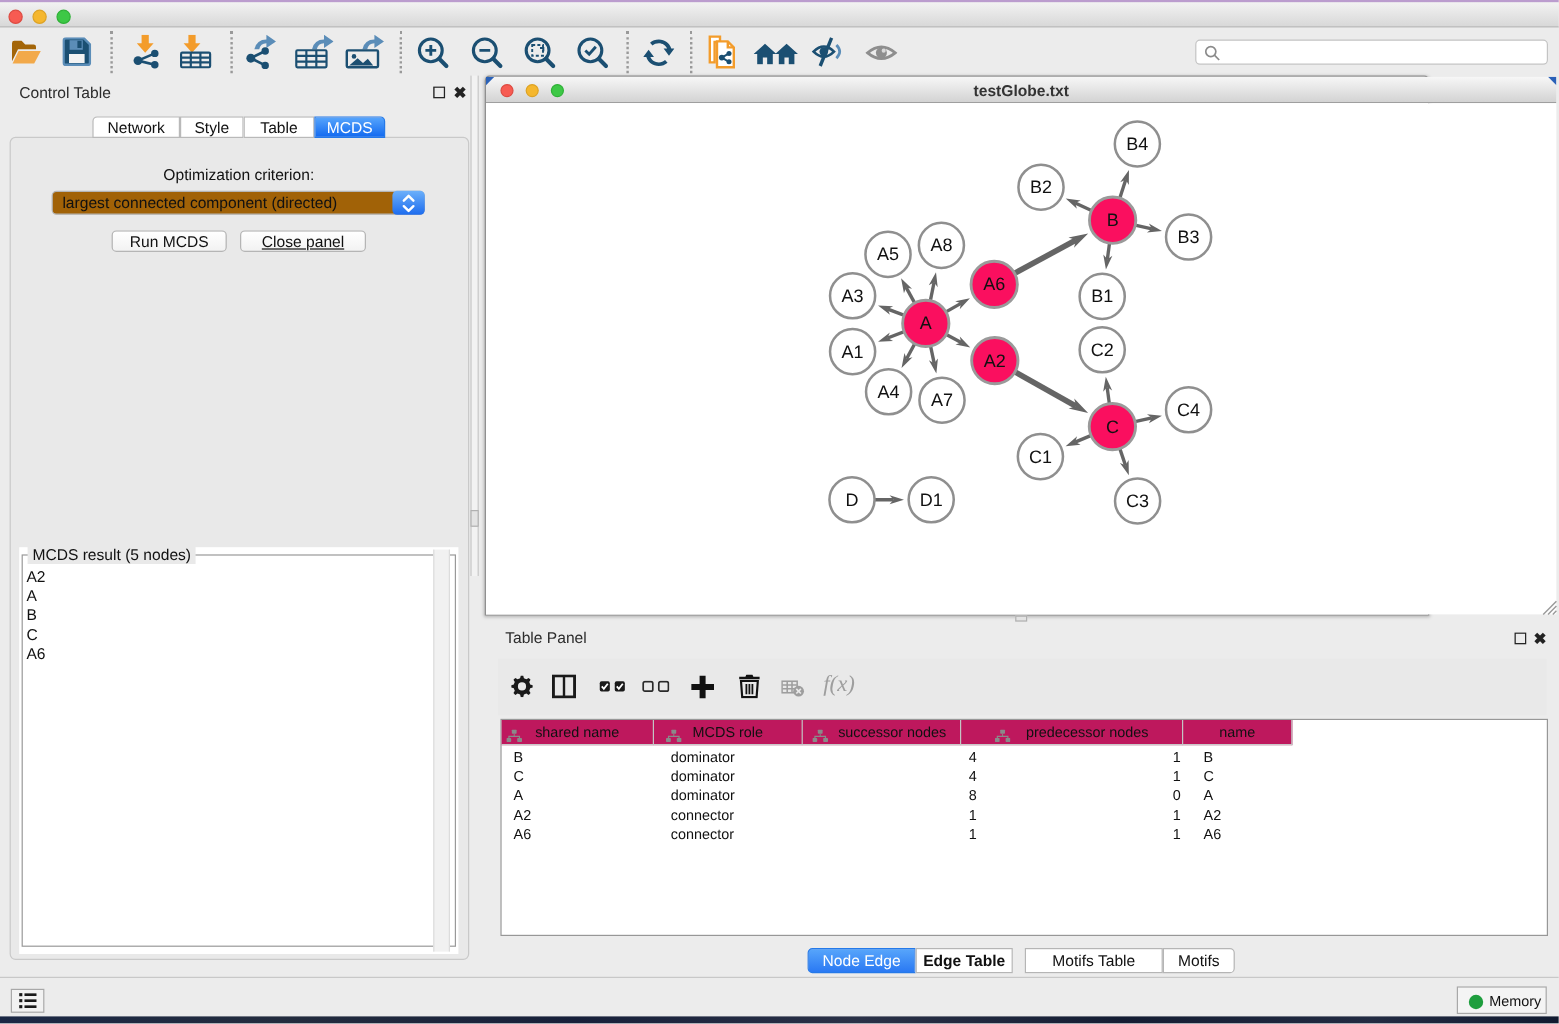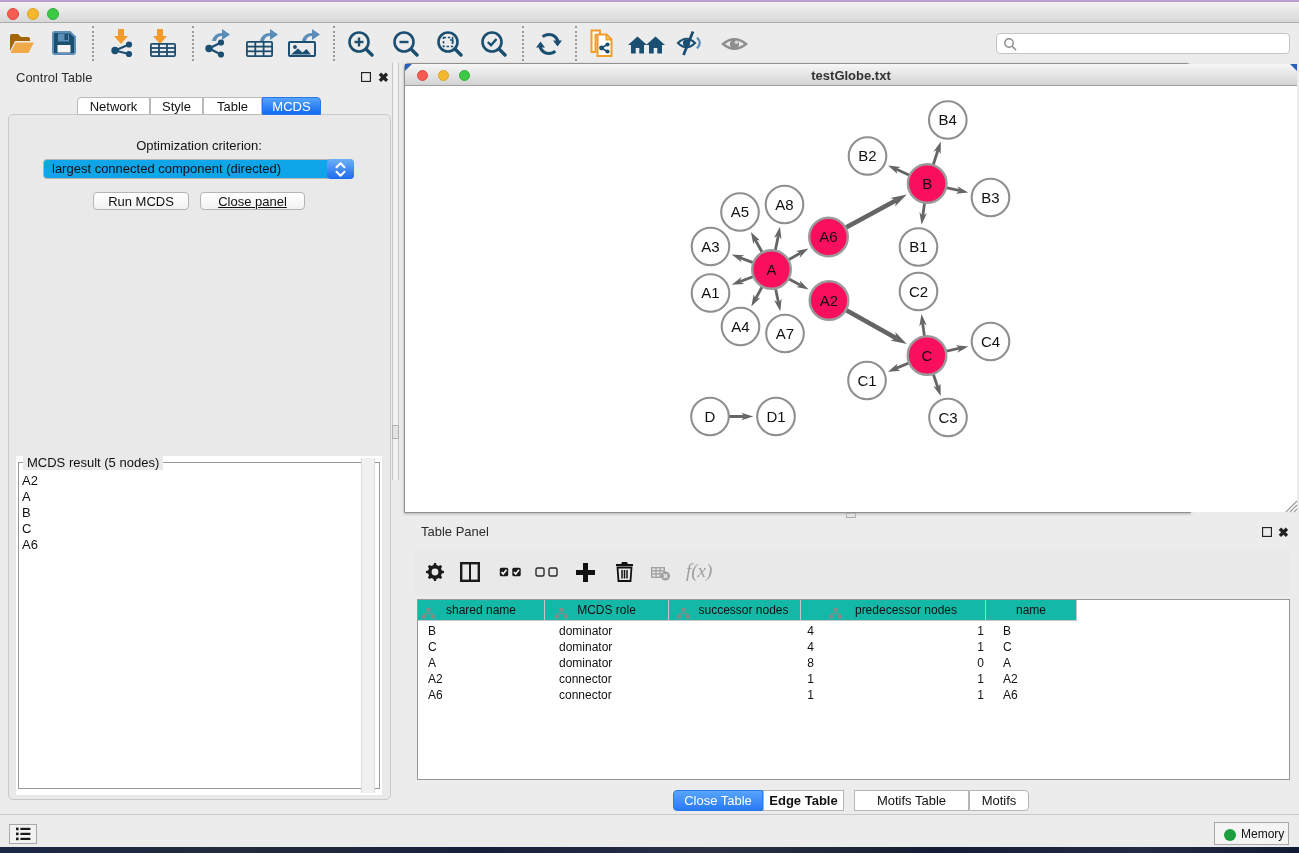--- a/index.html
+++ b/index.html
@@ -33,21 +33,21 @@
 
 #cp-title { left:16px; top:70px; font-size:13px; color:#2c2c2c; }
 .winbtn { position:absolute; font-size:12px; color:#222; }
 #cp-tabs { position:absolute; left:77px; top:97px; height:18px; }
 .tab { position:absolute; top:0; height:18px; background:#fff; border:1px solid #b9b9b9;
   font-size:13px; color:#111; text-align:center; line-height:17px; }
 .tab.sel { background:linear-gradient(#55a4fc,#136af0); color:#fff; border-color:#2579e8; }
 #cp-pane { left:8px; top:114px; width:383px; height:686px; background:#e9e9e9;
   border:1px solid #c9c9c9; border-radius:5px; }
 #opt-label { left:0; top:138px; width:398px; text-align:center; font-size:13px; color:#111; }
-#cp-select { left:43px; top:159px; width:311px; height:20px; background:#0ea5e9;
+#cp-select { left:43px; top:159px; width:311px; height:20px; background:#a16207;
   border:1px solid #b5b5b5; border-radius:4px; font-size:13px; color:#111;
   line-height:18px; padding-left:8px; }
 #cp-stepper { left:327px; top:159px; width:27px; height:20px; border-radius:4px;
   background:linear-gradient(#6cb0fa,#1d6cee); }
 .btn { position:absolute; height:18px; background:linear-gradient(#ffffff,#f2f2f2);
   border:1px solid #b5b5b5; border-radius:4px; font-size:13px; color:#111;
   text-align:center; line-height:17px; }
 #btn-run { left:93px; top:192px; width:96px; }
 #btn-close { left:200px; top:192px; width:105px;text-decoration:underline; }
 #mcds-box { left:16px; top:456px; width:366px; height:339px; background:#fff; }
@@ -69,21 +69,21 @@
 #net-titlebar .t2 { left:33px; background:#f5b72e; border:1px solid #dda325; width:11px; height:11px; }
 #net-titlebar .t3 { left:54px; background:#3dc846; border:1px solid #2fb137; width:11px; height:11px; }
 #net-title { width:100%; text-align:center; top:4px; font-size:13px; font-weight:bold; color:#333; }
 #graphwrap { left:0; top:22px; width:892px; height:426px; background:#fff; overflow:hidden; }
 
 
 #tp-title { left:421px; top:524px; font-size:13px; color:#2c2c2c; }
 #tp-toolbar { left:415px; top:549px; width:874px; height:47px; background:#e9e9e9; }
 #tp-table { left:417px; top:599px; width:873px; height:181px; background:#fff;
   border:1px solid #979797; }
-#tp-header { position:absolute; left:0; top:0; width:659px; height:21px; background:#14b8a6;
+#tp-header { position:absolute; left:0; top:0; width:659px; height:21px; background:#be185d;
   border-bottom:1px solid #c9c9c9; }
 .th { position:absolute; top:0; height:21px; border-right:1px solid #c4c4c4;
   font-size:12px; color:#111; text-align:center; line-height:21px; }
 
 .td { position:absolute; font-size:12px; color:#111; height:16px; line-height:16px; }
 #tp-tabs { position:absolute; left:673px; top:790px; height:21px; }
 .btab { position:absolute; top:0; height:21px; background:#fff; border:1px solid #b5b5b5;
   font-size:13px; color:#111; text-align:center; line-height:20px; }
 .btab.sel { background:linear-gradient(#57a5fb,#2a79f3); color:#fff; border-color:#2579e8; }
 
@@ -476,21 +476,21 @@
   <div class="td" style="left:330px;top:71px;width:66px;text-align:right;">1</div>
   <div class="td" style="left:500px;top:71px;width:66px;text-align:right;">1</div>
   <div class="td" style="left:585px;top:71px;">A2</div>
   <div class="td" style="left:10px;top:87px;">A6</div>
   <div class="td" style="left:141px;top:87px;">connector</div>
   <div class="td" style="left:330px;top:87px;width:66px;text-align:right;">1</div>
   <div class="td" style="left:500px;top:87px;width:66px;text-align:right;">1</div>
   <div class="td" style="left:585px;top:87px;">A6</div>
 </div>
 <div id="tp-tabs">
-  <div class="btab sel" style="left:0;width:90px;border-radius:4px 0 0 4px;">Close Table</div>
+  <div class="btab sel" style="left:0;width:90px;border-radius:4px 0 0 4px;">Node Edge</div>
   <div class="btab" style="left:90px;width:81px;font-weight:bold;">Edge Table</div>
   <div class="btab" style="left:181px;width:115px;">Motifs Table</div>
   <div class="btab" style="left:296px;width:60px;border-radius:0 4px 4px 0;">Motifs</div>
 </div>
 
 <div class="abs" id="statusline"></div>
 <div class="abs" id="listbtn"><svg width="26" height="18" viewBox="0 0 26 18">
       <g fill="#1a1a1a">
         <rect x="6" y="2.6" width="2.6" height="2.6"></rect>
         <rect x="10.4" y="2.8" width="10" height="2.2"></rect>

